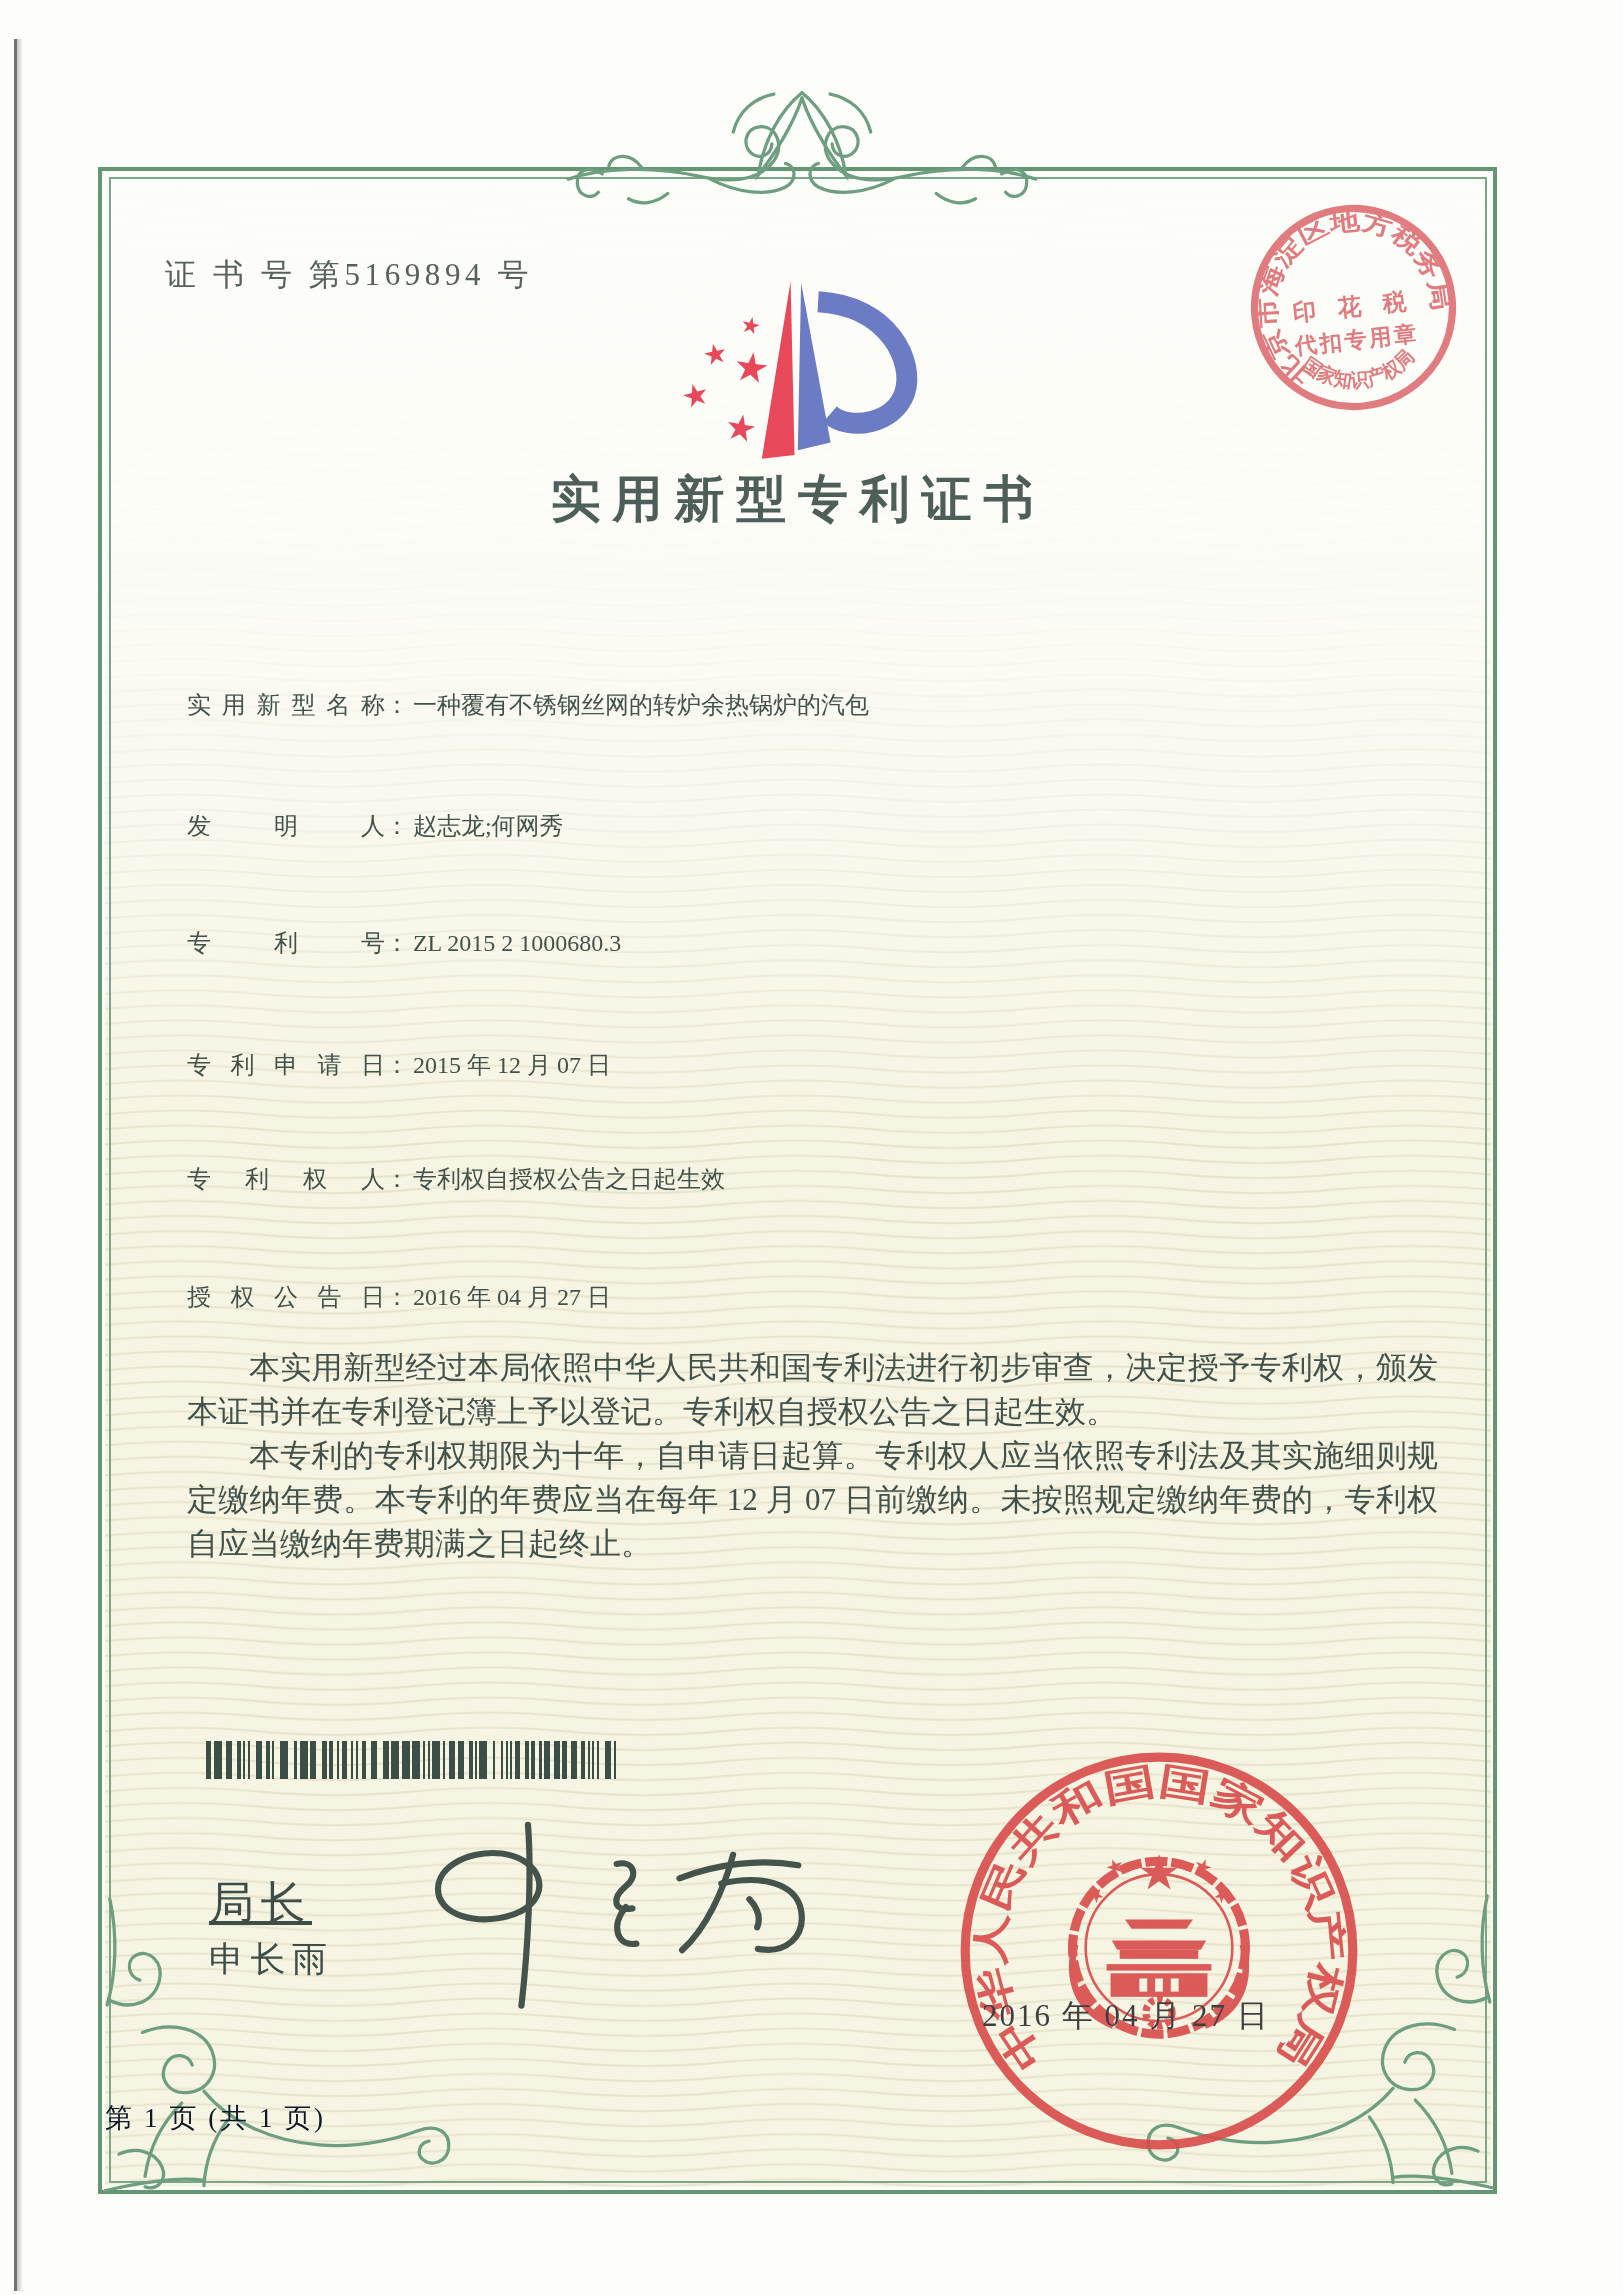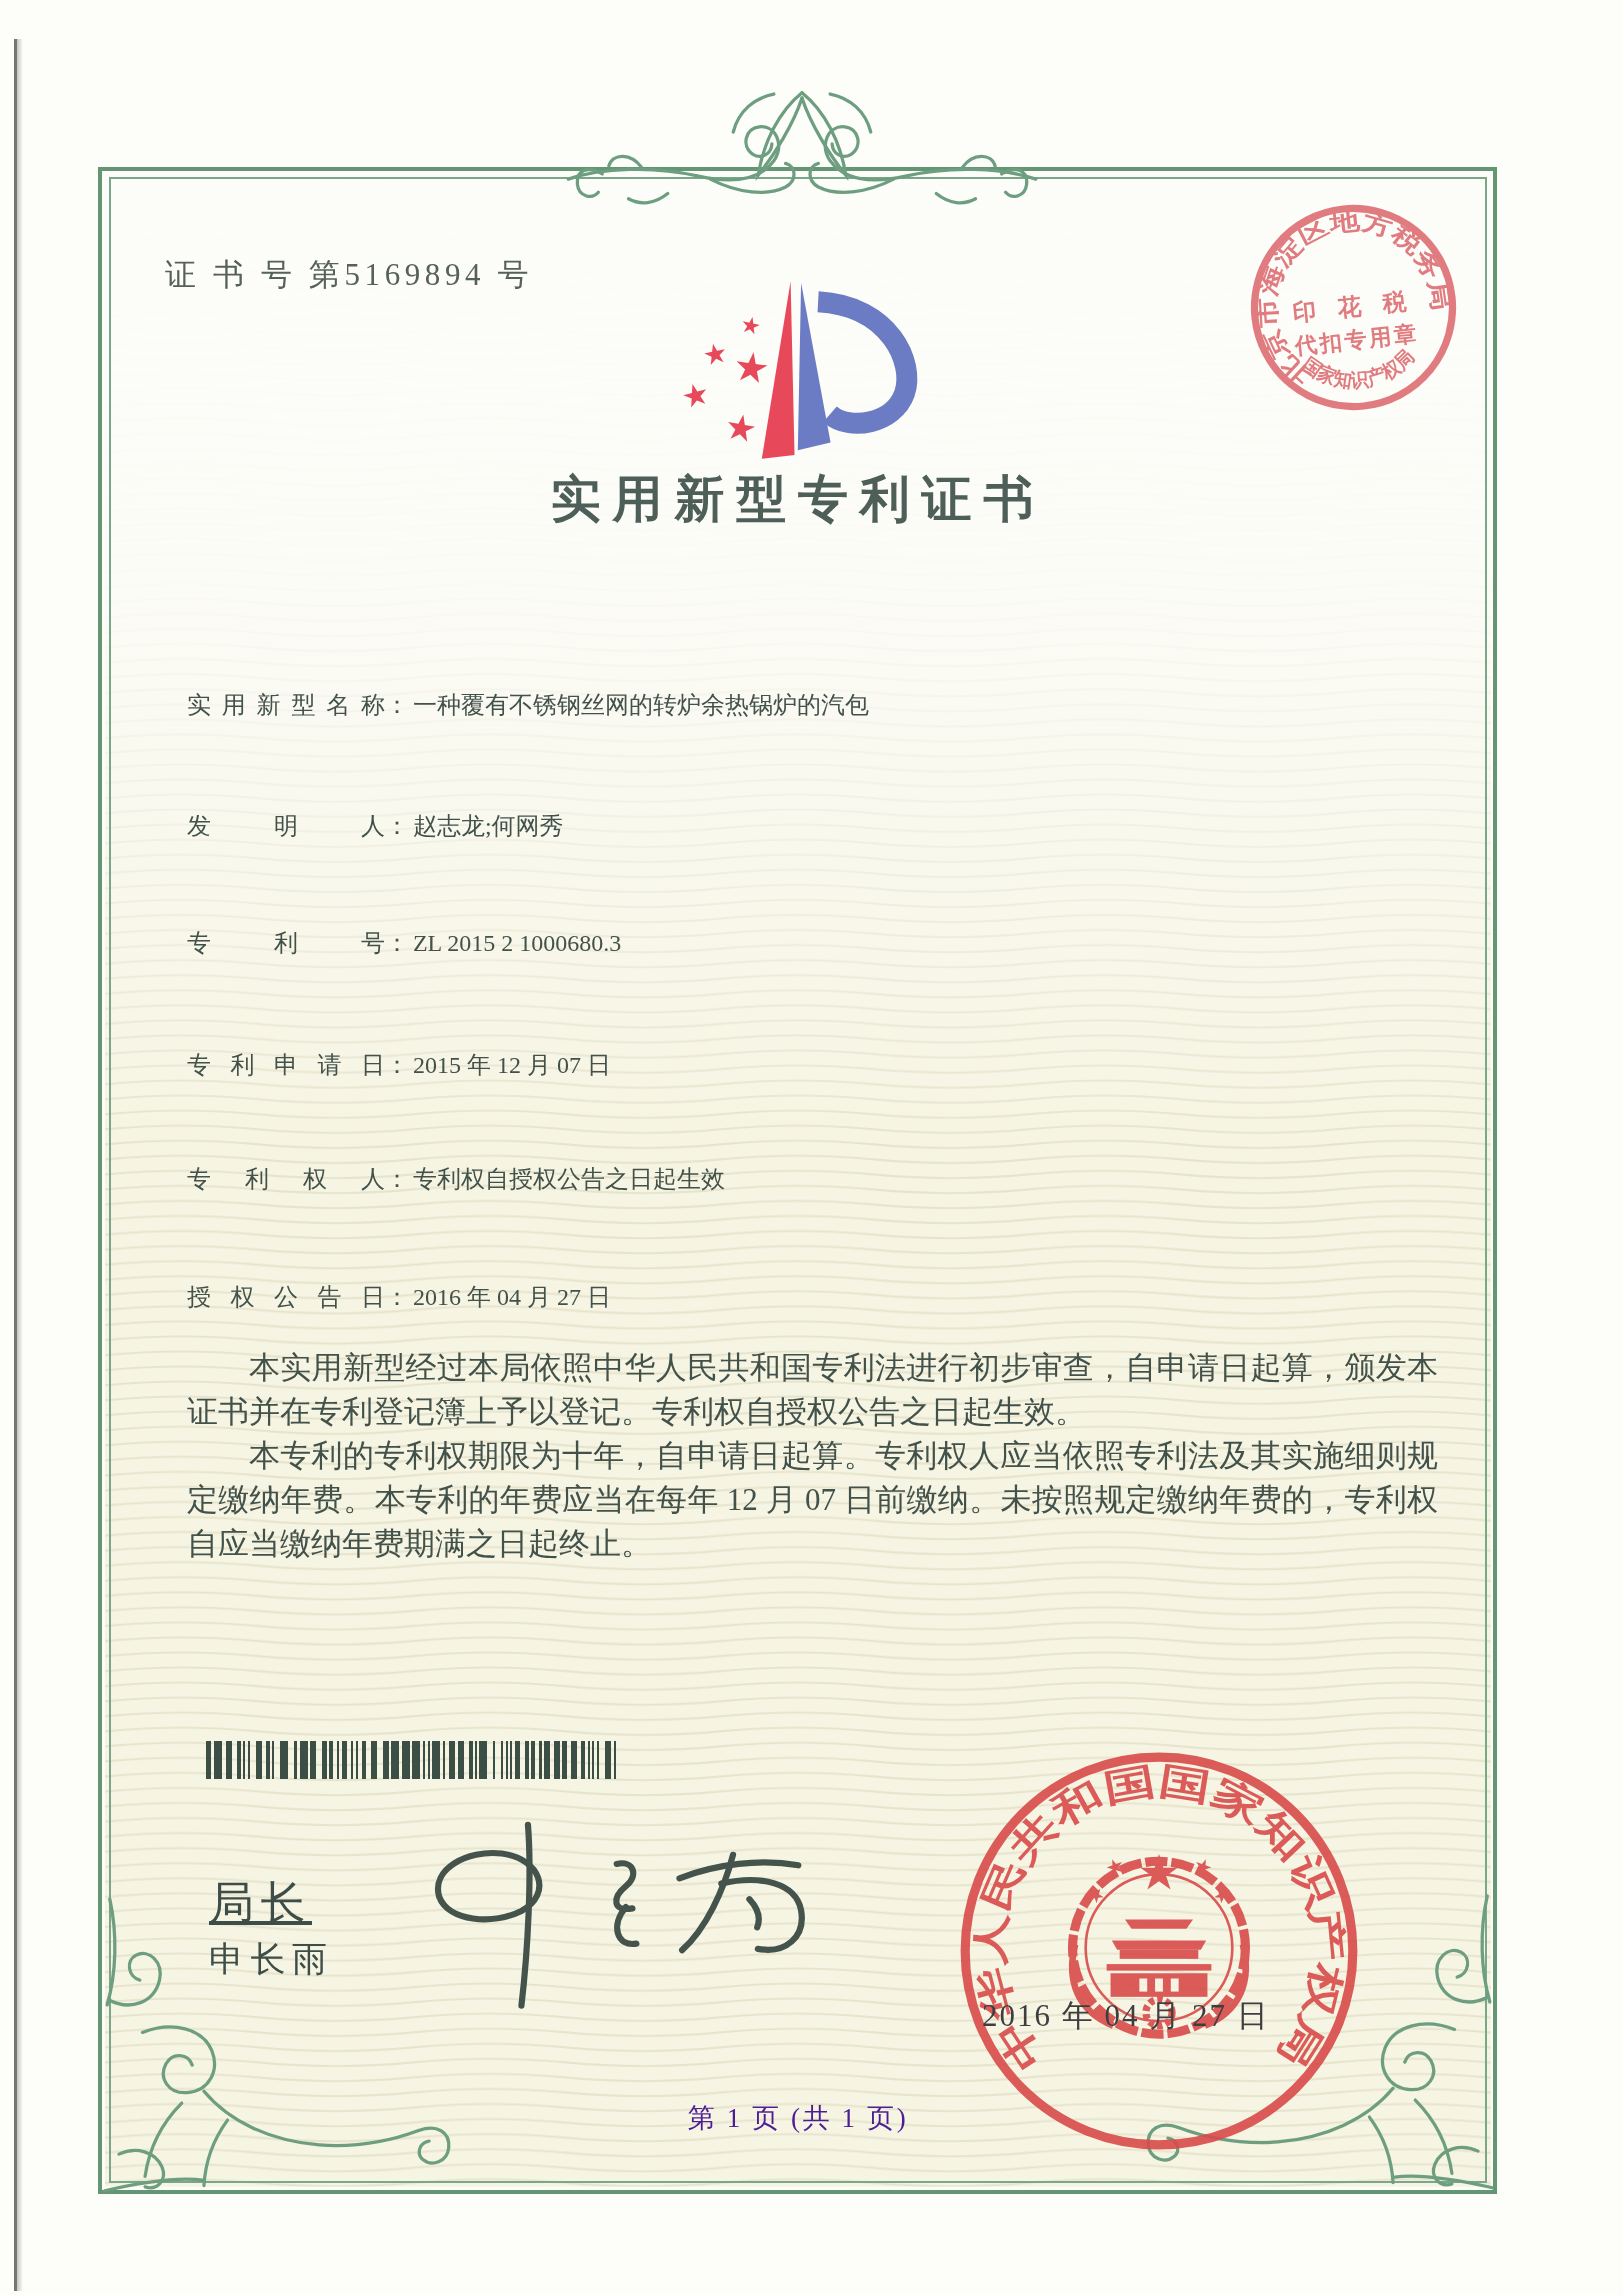--- a/index.html
+++ b/index.html
@@ -25,21 +25,21 @@
   .fcolon{display:inline-block;margin-right:3.9px;}
   #f1{top:689px;} #f2{top:810px;} #f3{top:927px;} #f4{top:1049px;} #f5{top:1163px;} #f6{top:1281px;}
   #paras{left:187px;top:1346px;width:1251px;font-size:31px;line-height:44px;
          text-align:justify;color:#42524b;}
   #paras p{margin:0;text-indent:2em;}
   #barcode{left:206px;top:1741px;width:420px;height:38px;white-space:nowrap;font-size:0;}
   #barcode .bar{display:inline-block;height:100%;background:#3c4f47;vertical-align:top;}
   #signer-title{left:209px;top:1873px;font-size:45px;color:#3d4d47;letter-spacing:6.5px;text-decoration:underline;}
   #signer-name{left:209px;top:1936px;font-size:35px;color:#3d4d47;letter-spacing:6.5px;}
   #grant-date-stamp{left:982px;top:1995px;font-size:31px;letter-spacing:2px;color:#3e3e40;z-index:6;}
-  #footer-page{left:105px;top:2100px;width:1386px;text-align:center;font-size:27px;color:#4c1d95;letter-spacing:2.6px;}
+  #footer-page{left:105px;top:2100px;width:1386px;font-size:27px;color:#0f172a;letter-spacing:2.6px;}
   .seal{z-index:5;} .orn{z-index:2;} .content{z-index:3;}
 </style>
 </head>
 <body>
 
 <div id="page">
 
   <svg id="waves-svg" class="abs" width="1386" height="2014" viewBox="0 0 2118 3077">
     <defs>
       <pattern id="wv" width="470" height="23" patternUnits="userSpaceOnUse">
@@ -136,21 +136,21 @@
     <span class="flabel">专利申请日</span><span class="fcolon">：</span><span>2015 年 12 月 07 日</span>
   </div>
   <div id="f5" class="field abs content">
     <span class="flabel">专利权人</span><span class="fcolon">：</span><span>专利权自授权公告之日起生效</span>
   </div>
   <div id="f6" class="field abs content">
     <span class="flabel">授权公告日</span><span class="fcolon">：</span><span>2016 年 04 月 27 日</span>
   </div>
 
   <div id="paras" class="abs content">
-    <p>本实用新型经过本局依照中华人民共和国专利法进行初步审查，自申请日起算，颁发本证书并在专利登记簿上予以登记。专利权自授权公告之日起生效。</p>
+    <p>本实用新型经过本局依照中华人民共和国专利法进行初步审查，决定授予专利权，颁发本证书并在专利登记簿上予以登记。专利权自授权公告之日起生效。</p>
     <p>本专利的专利权期限为十年，自申请日起算。专利权人应当依照专利法及其实施细则规定缴纳年费。本专利的年费应当在每年 12 月 07 日前缴纳。未按照规定缴纳年费的，专利权自应当缴纳年费期满之日起终止。</p>
   </div>
 
   <div id="barcode" class="abs content"><span class="bar" style="width:4.6px;margin-right:3.3px"></span><span class="bar" style="width:7.9px;margin-right:4.6px"></span><span class="bar" style="width:5.9px;margin-right:4.6px"></span><span class="bar" style="width:4.6px;margin-right:2px"></span><span class="bar" style="width:2px;margin-right:2.6px"></span><span class="bar" style="width:2px;margin-right:5.9px"></span><span class="bar" style="width:5.9px;margin-right:4.6px"></span><span class="bar" style="width:3.3px;margin-right:2.6px"></span><span class="bar" style="width:2px;margin-right:5.9px"></span><span class="bar" style="width:7.9px;margin-right:5.9px"></span><span class="bar" style="width:3.3px;margin-right:2.6px"></span><span class="bar" style="width:7.9px;margin-right:2px"></span><span class="bar" style="width:5.9px;margin-right:5.9px"></span><span class="bar" style="width:5.9px;margin-right:2px"></span><span class="bar" style="width:3.3px;margin-right:4.6px"></span><span class="bar" style="width:2px;margin-right:2.6px"></span><span class="bar" style="width:4.6px;margin-right:4.6px"></span><span class="bar" style="width:2px;margin-right:3.3px"></span><span class="bar" style="width:2px;margin-right:3.3px"></span><span class="bar" style="width:4.6px;margin-right:4.6px"></span><span class="bar" style="width:5.9px;margin-right:5.9px"></span><span class="bar" style="width:5.9px;margin-right:2.6px"></span><span class="bar" style="width:7.9px;margin-right:3.3px"></span><span class="bar" style="width:7.9px;margin-right:2px"></span><span class="bar" style="width:7.9px;margin-right:2.6px"></span><span class="bar" style="width:2px;margin-right:3.3px"></span><span class="bar" style="width:2px;margin-right:2px"></span><span class="bar" style="width:7.9px;margin-right:2.6px"></span><span class="bar" style="width:2px;margin-right:4.6px"></span><span class="bar" style="width:5.9px;margin-right:3.3px"></span><span class="bar" style="width:5.9px;margin-right:4.6px"></span><span class="bar" style="width:4.6px;margin-right:2px"></span><span class="bar" style="width:2px;margin-right:2px"></span><span class="bar" style="width:7.9px;margin-right:5.9px"></span><span class="bar" style="width:2px;margin-right:5.9px"></span><span class="bar" style="width:2px;margin-right:3.3px"></span><span class="bar" style="width:2px;margin-right:2px"></span><span class="bar" style="width:2px;margin-right:2.6px"></span><span class="bar" style="width:4.6px;margin-right:5.9px"></span><span class="bar" style="width:3.3px;margin-right:2.6px"></span><span class="bar" style="width:3.3px;margin-right:4.6px"></span><span class="bar" style="width:3.3px;margin-right:2px"></span><span class="bar" style="width:5.9px;margin-right:3.3px"></span><span class="bar" style="width:5.9px;margin-right:2px"></span><span class="bar" style="width:5.9px;margin-right:3.3px"></span><span class="bar" style="width:5.9px;margin-right:4.6px"></span><span class="bar" style="width:3.3px;margin-right:3.3px"></span><span class="bar" style="width:2px;margin-right:2px"></span><span class="bar" style="width:2px;margin-right:3.3px"></span><span class="bar" style="width:2px;margin-right:5.9px"></span><span class="bar" style="width:5.9px;margin-right:3.3px"></span><span class="bar" style="width:2px;margin-right:5.9px"></span></div>
 
   <div id="signer-title" class="abs content">局长</div>
   <div id="signer-name" class="abs content">申长雨</div>
 
   <svg class="abs content" style="left:393px;top:1813px;" width="458" height="209" viewBox="0 0 700 320">
     <g fill="none" stroke="#44544d" stroke-width="9.5" stroke-linecap="round">

